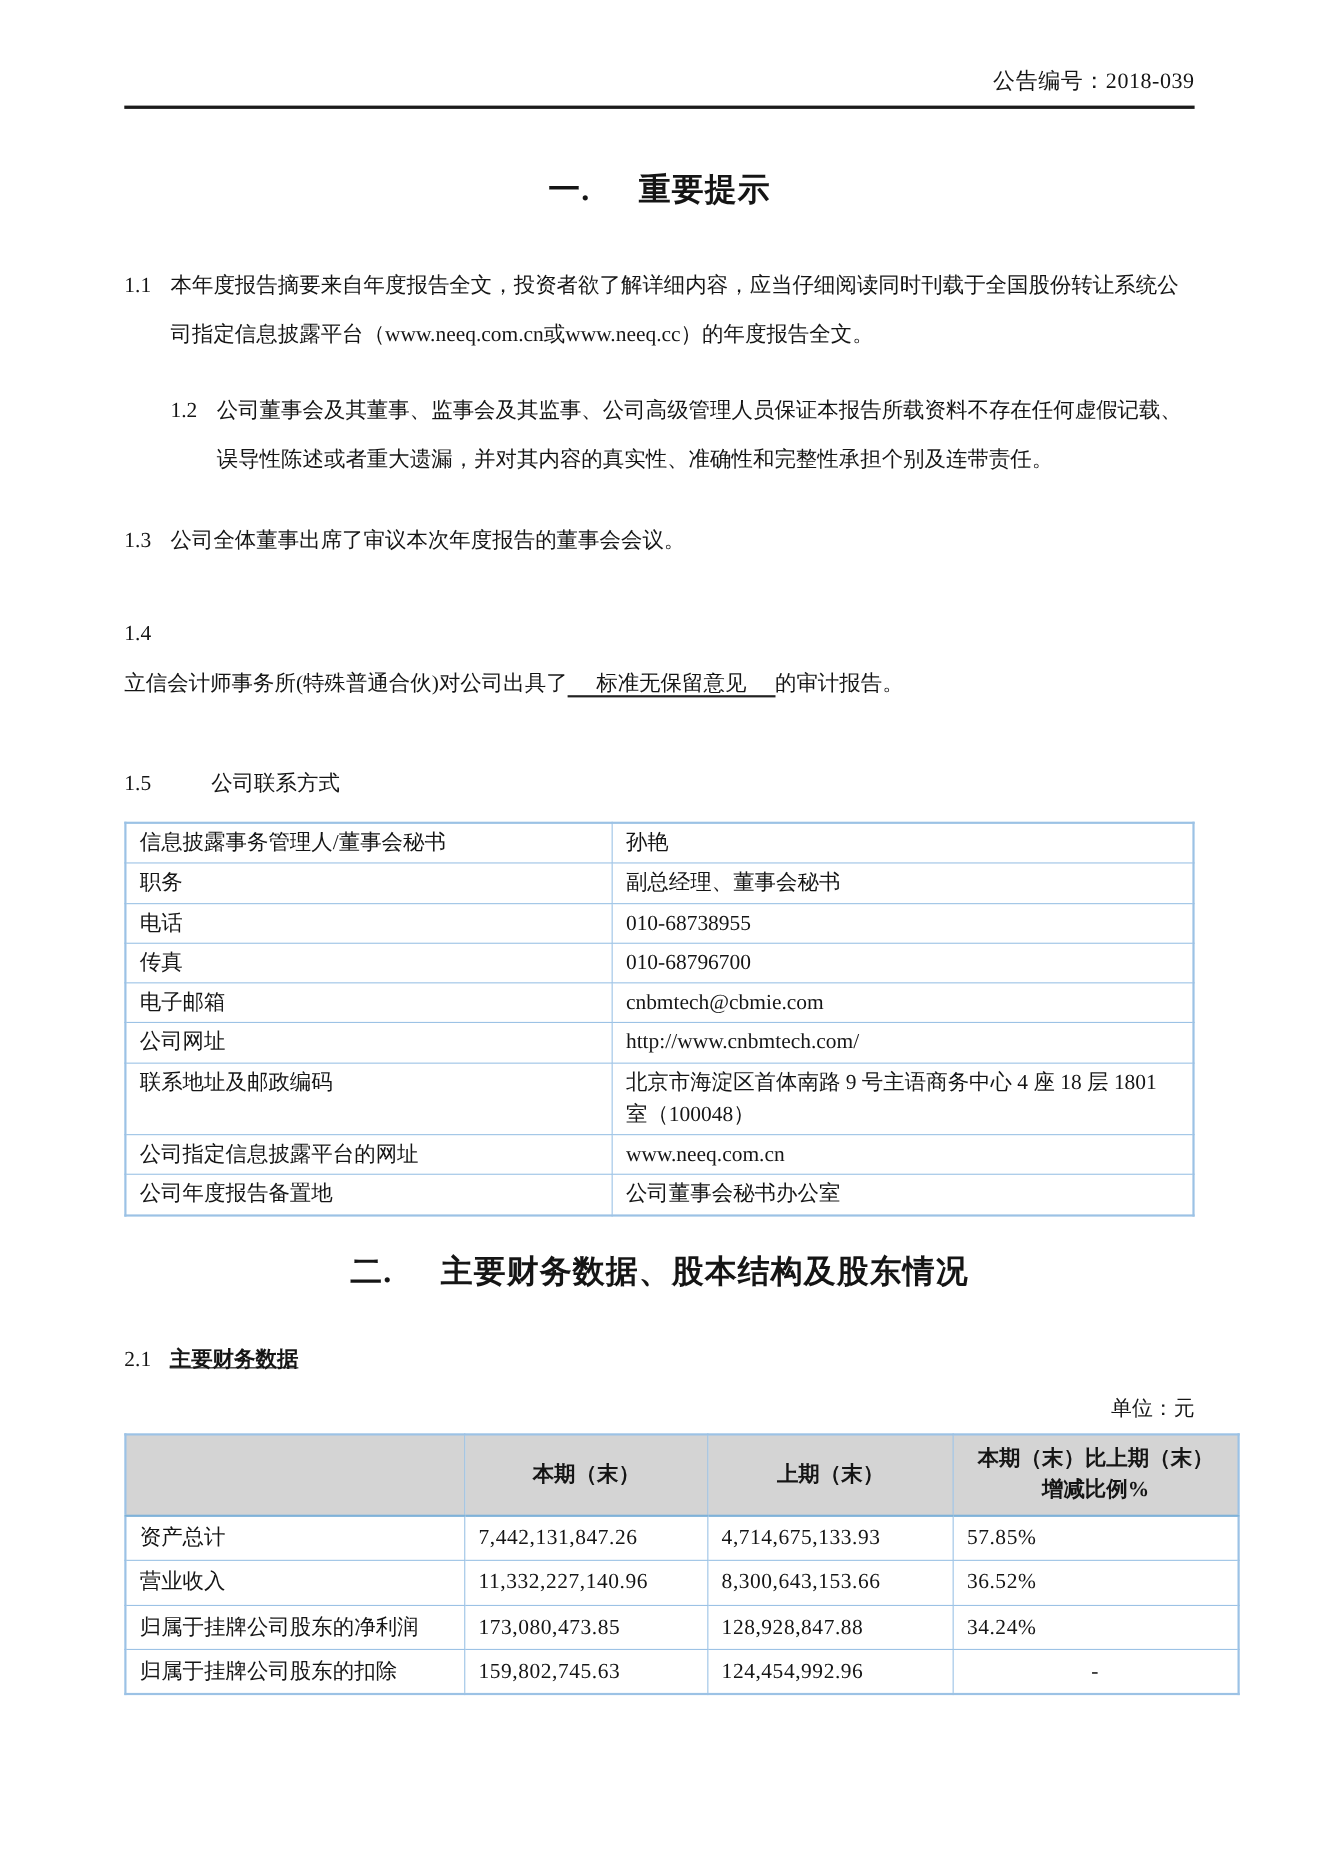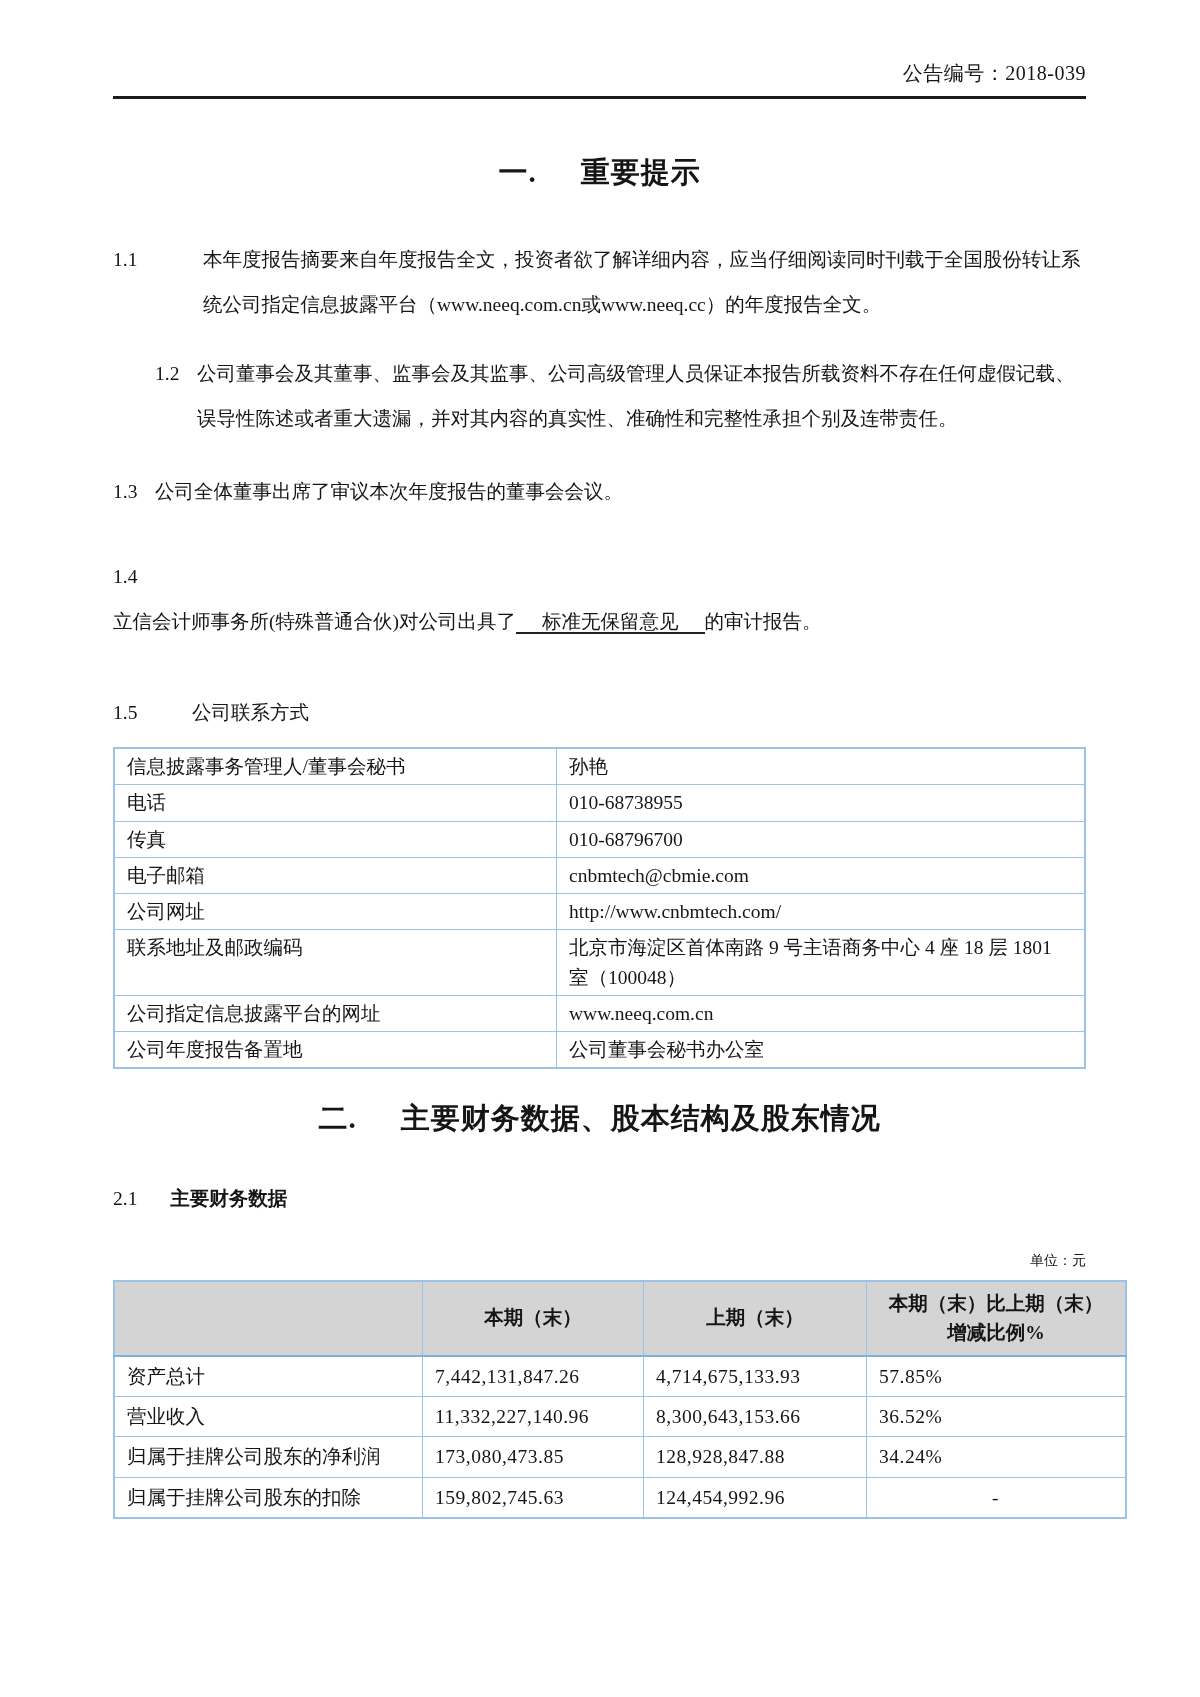--- a/index.html
+++ b/index.html
@@ -24,21 +24,21 @@
     display:flex;justify-content:center;align-items:baseline;
     font-size:29px;font-weight:bold;margin:54px 0 44px 0;letter-spacing:1px;
   }
   .sec-title .sec-num{margin-right:44px;}
   .sec-title.second{margin:30px 0 0 0;}
 
   
   .para{display:flex;font-size:19.5px;line-height:45px;}
   .para .pnum{flex:0 0 42px;}
   .para .ptext{flex:1;}
-  .p11{margin-bottom:24px;gap:48px;}
+  .p11{margin-bottom:24px;}
   .p12{margin-bottom:28px;margin-left:42px;}
   .p13{margin-bottom:40px;}
   .p14{margin-bottom:46px;flex-direction:column;}
   .p15{margin-bottom:12px;gap:37px;}
   .underline-phrase{
     border-bottom:2px solid #222;
     padding:0 26px;
   }
 
   
@@ -47,22 +47,22 @@
   .contact-table td{
     border:1px solid #9cc2e5;
     padding:3px 12px;
     line-height:1.5;
     vertical-align:top;
   }
   .contact-table .label-col{width:417px;}
 
   
   .sub-heading{font-size:19.5px;margin:46px 0 0 0;}
-  .sub-heading .bold{font-weight:bold;margin-left:28px;}
-  .unit-line{text-align:right;font-size:14px;margin:40px 0 10px 0;}
+  .sub-heading .bold{font-weight:bold;margin-left:12px;text-decoration:underline;}
+  .unit-line{text-align:right;font-size:19px;margin:18px 0 10px 0;}
 
   
   .fin-table{font-size:19.5px;border:2px solid #9cc2e5;table-layout:fixed;}
   .fin-table th,.fin-table td{border:1px solid #9cc2e5;}
   .fin-table thead th{
     background:#d4d4d4;
     font-weight:bold;text-align:center;
     padding:8px 6px;line-height:1.45;
     border-bottom:2px solid #7fb2d9;
   }
@@ -114,20 +114,24 @@
     <span class="ptext">公司联系方式</span>
   </div>
 
   <table class="contact-table">
     <tbody>
       <tr>
         <td class="label-col">信息披露事务管理人/董事会秘书</td>
         <td>孙艳</td>
       </tr>
       <tr>
+        <td class="label-col">职务</td>
+        <td>副总经理、董事会秘书</td>
+      </tr>
+      <tr>
         <td class="label-col">电话</td>
         <td>010-68738955</td>
       </tr>
       <tr>
         <td class="label-col">传真</td>
         <td>010-68796700</td>
       </tr>
       <tr>
         <td class="label-col">电子邮箱</td>
         <td>cnbmtech@cbmie.com</td>

